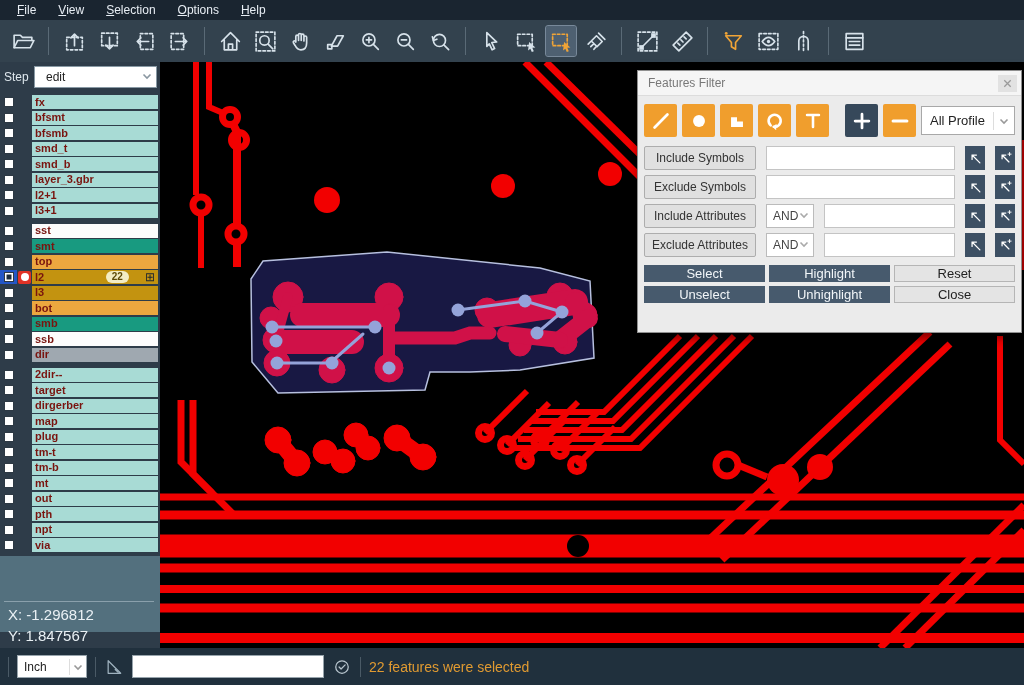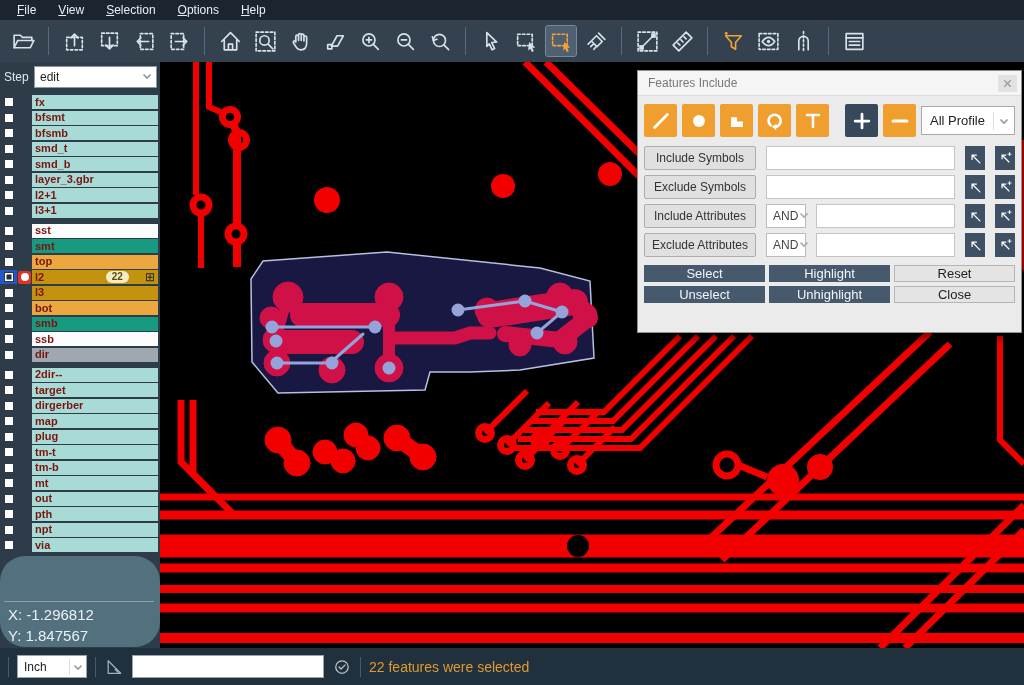--- a/index.html
+++ b/index.html
@@ -15,39 +15,39 @@
   .tbtn{width:30px;height:30px;display:grid;place-items:center;color:#d7e2ea;border-radius:2px;flex:0 0 auto;}
   .tbtn.active{background:#4e6071;outline:1px solid #78899a;color:#f0a437;}
   .tbtn.orange{color:#f0a437;}
   .tsep{width:1px;height:28px;background:#5a6a76;margin:0 5px;flex:0 0 auto;}
   svg.ic{width:25px;height:25px;stroke:currentColor;fill:none;stroke-width:1.6;stroke-linecap:round;stroke-linejoin:round;}
 
   
   .sidebar{position:absolute;left:0;top:62px;width:160px;height:586px;background:#2e3c49;}
   .steprow{display:flex;align-items:center;height:27px;padding:3px 3px 0 4px;box-sizing:border-box;}
   .steplabel{color:#dfe8ee;font-size:12px;width:30px;}
-  .stepselect{flex:1;height:22px;background:#fff;border:1px solid #8899a4;display:flex;align-items:center;padding-left:5px;font-size:12px;color:#222;box-sizing:border-box;}
+  .stepselect{flex:1;height:22px;background:#fff;border:1px solid #8899a4;display:flex;align-items:center;padding-left:11px;font-size:12px;color:#222;box-sizing:border-box;}
   .stepselect .chev{margin-left:auto;margin-right:3px;color:#8a97a1;}
   svg.chv{width:12px;height:12px;stroke:currentColor;fill:none;stroke-width:1.6;}
   .layers{position:absolute;top:33px;left:0;right:0;}
   .lgroup{margin-bottom:6px;}
   .lrow{display:flex;align-items:stretch;height:14px;margin-bottom:1.5px;}
   .lcheck{width:17px;display:grid;place-items:center;flex:0 0 auto;}
   .lrow.active .lcheck{background:#2456c6;}
   .cbox{width:10px;height:10px;background:#fff;border:1px solid #2d3944;box-sizing:border-box;}
   .cbox.filled{box-shadow:inset 0 0 0 1.5px #fff;background:#1d2c3c;}
   .ldot{width:15px;display:grid;place-items:center;flex:0 0 auto;}
   .reddot{width:13px;height:13px;background:#e03226;border-radius:2px;display:grid;place-items:center;}
   .reddot i{width:8px;height:8px;background:#fff;border-radius:50%;display:block;}
   .lname{flex:1;margin-right:2px;font-size:11px;font-weight:700;color:#79140f;padding-left:3px;display:flex;align-items:center;line-height:13px;white-space:nowrap;overflow:hidden;}
   .c-teal{background:#a8dbd5;} .c-white{background:#fcfcfc;} .c-green{background:#189a80;}
   .c-orange{background:#eca73f;} .c-gold{background:#c39310;} .c-gray{background:#9fa8b0;}
   .lbadge{margin-left:auto;margin-right:16px;background:#f3ecc4;color:#5d4a08;border-radius:8px;font-size:10px;font-weight:700;padding:0 6px;line-height:12px;}
   .lgrid{margin-right:3px;color:#1c2430;font-size:12px;line-height:13px;font-weight:400;}
-  .sfooter{position:absolute;left:0;top:494px;width:100%;height:91px;background:#53707e;border-radius:25px;}
+  .sfooter{position:absolute;left:0;top:494px;width:100%;height:76px;background:#53707e;}
   .sdivider{position:absolute;top:45px;left:4px;right:6px;height:1px;background:#8aa0ac;}
   .coordx{position:absolute;top:50px;left:8px;color:#eaf1f5;font-size:15px;}
   .coordy{position:absolute;top:71px;left:8px;color:#eaf1f5;font-size:15px;}
 
   
   .canvas{position:absolute;left:160px;top:62px;width:864px;height:586px;background:#000;}
 
   
   .dialog{position:absolute;left:637px;top:70px;width:385px;height:263px;background:#ebebeb;border:1px solid #8f8f8f;box-sizing:border-box;box-shadow:3px 4px 10px rgba(0,0,0,.55);}
   .dheader{height:24px;background:#f5f5f5;display:flex;align-items:center;padding:0 4px 0 10px;border-bottom:1px solid #dcdcdc;}
@@ -58,21 +58,21 @@
   .iconrow{display:flex;align-items:center;margin:3px 0 9px;}
   .fbtn{width:33px;height:33px;display:grid;place-items:center;margin-right:5px;border-radius:2px;flex:0 0 auto;}
   .fbtn.orange{background:#f09e2d;color:#fff;}
   .fbtn.dark{background:#36485a;color:#fff;}
   .fbtn.gap{margin-left:11px;}
   svg.fico{width:22px;height:22px;stroke:currentColor;fill:none;stroke-linecap:round;stroke-linejoin:round;}
   .profile{margin-left:auto;width:94px;height:29px;background:#fff;border:1px solid #a8a8a8;display:flex;align-items:center;padding-left:8px;font-size:13px;color:#222;box-sizing:border-box;}
   .profile .chev{margin-left:auto;margin-right:4px;color:#999;border-left:1px solid #ddd;padding-left:4px;height:18px;display:grid;place-items:center;}
   .frow{display:flex;align-items:center;margin-bottom:5px;gap:10px;}
   .flabel{width:112px;height:24px;background:#e0e0e0;border:1px solid #adadad;border-radius:2px;display:grid;place-items:center;font-size:12px;color:#333;box-sizing:border-box;flex:0 0 auto;}
-  .fop{width:40px;height:24px;background:#fff;border:1px solid #bbb;display:flex;align-items:center;padding:0 3px 0 6px;font-size:12px;color:#444;box-sizing:border-box;flex:0 0 auto;}
+  .fop{width:48px;height:24px;background:#fff;border:1px solid #bbb;display:flex;align-items:center;padding:0 3px 0 6px;font-size:12px;color:#444;box-sizing:border-box;flex:0 0 auto;}
   .fop .chev{margin-left:auto;color:#aaa;}
   .finput{flex:1;height:24px;background:#fff;border:1px solid #c4c4c4;box-sizing:border-box;min-width:0;font-size:12px;padding:0 4px;outline:none;}
   .farrow{width:20px;height:24px;background:#3d5064;color:#fff;display:grid;place-items:center;flex:0 0 auto;}
   svg.aico{width:15px;height:15px;stroke:currentColor;fill:none;stroke-linecap:round;stroke-linejoin:round;}
   .actions{display:grid;grid-template-columns:1fr 1fr 1fr;gap:4px;margin-top:8px;}
   .abtn{height:17px;display:grid;place-items:center;font-size:13px;box-sizing:border-box;}
   .abtn.dark{background:#475a6d;color:#f2f6f9;}
   .abtn.light{background:#e4e4e4;color:#222;border:1px solid #b5b5b5;}
 
   
@@ -671,21 +671,21 @@
       </div>
     <div class="sfooter">
       <div class="sdivider"></div>
       <div class="coordx">X: -1.296812</div>
       <div class="coordy">Y: 1.847567</div>
     </div>
   </div>
 
   <div class="dialog">
     <div class="dheader">
-      <span class="dtitle">Features Include</span>
+      <span class="dtitle">Features Filter</span>
       <span class="dclose">
           <svg class="xic" viewBox="0 0 12 12">
             <path d="M2.5 2.5 9.5 9.5 M9.5 2.5 2.5 9.5"></path>
           </svg>
         </span>
     </div>
     <div class="dbody">
       <div class="iconrow" id="fticons">
           <div class="fbtn orange">
             <svg class="fico" viewBox="0 0 24 24">

